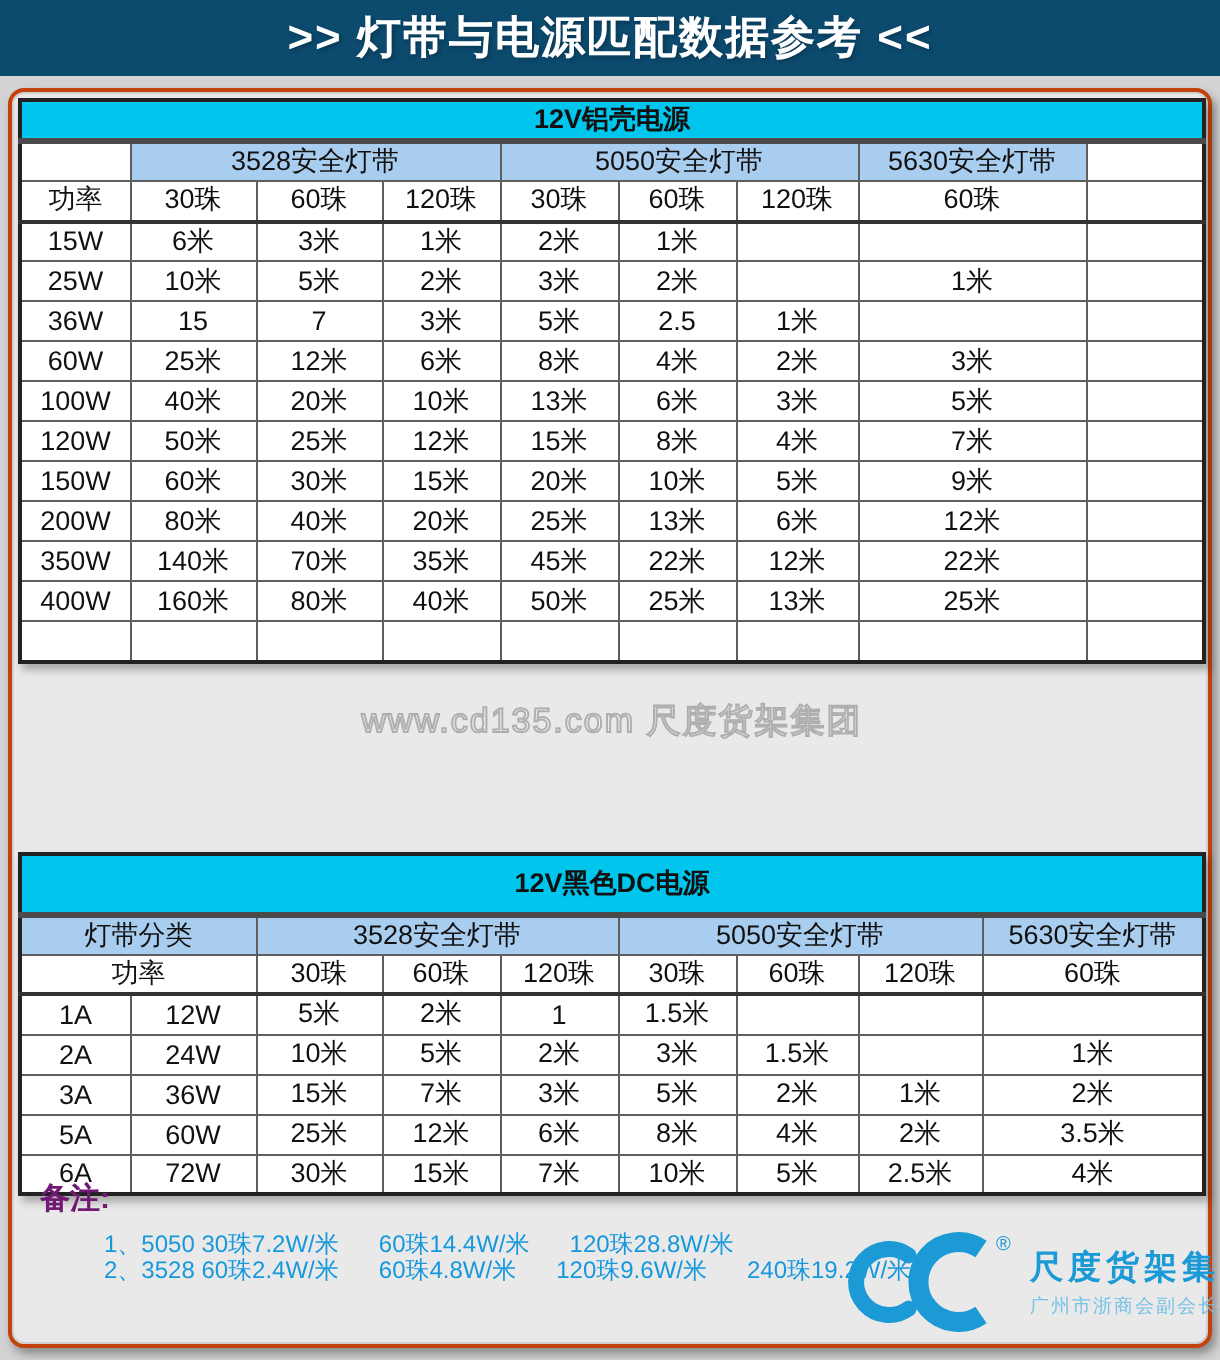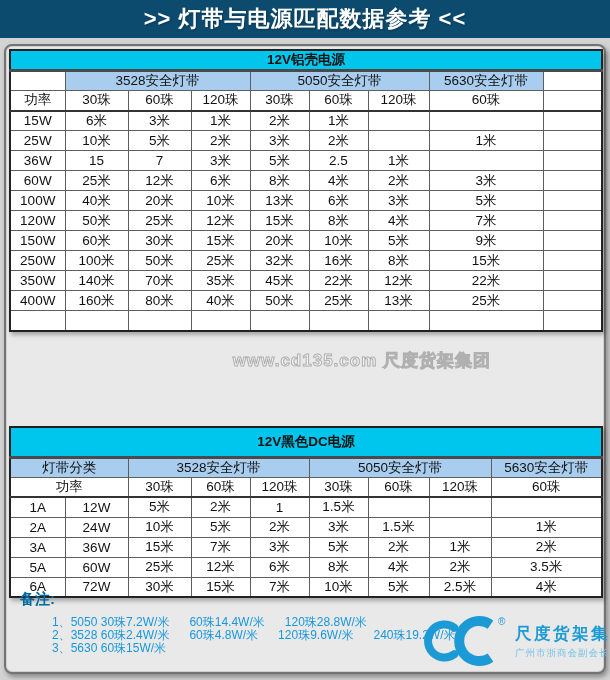--- a/index.html
+++ b/index.html
@@ -14,21 +14,21 @@
     position:absolute; left:0; top:0; width:610px; height:38px;
     background:#0c4a6e;
     color:#ffffff; font-size:22px; font-weight:bold; letter-spacing:1px;
     display:flex; align-items:center; justify-content:center;
     text-shadow:1px 1px 2px rgba(0,0,0,.25);
   }
   
   .card {
     position:absolute; left:4px; top:44px; width:602px; height:630px;
     background:#e9e9e9;
-    border:2px solid #737373;
+    border:2px solid #c2410c;
     border-radius:8px;
     box-shadow:2px 3px 5px rgba(0,0,0,.35), inset 0 0 0 1px #d0d0d0;
   }
   table.grid {
     position:absolute; left:3px;
     width:592px;
     border-collapse:collapse; table-layout:fixed;
     background:#ffffff;
     border:2px solid #222222;
     box-shadow:2px 3px 4px rgba(0,0,0,.28);
@@ -46,29 +46,29 @@
     background:#00c6ee;
     font-size:15px; font-weight:bold; height:27px;
     border-bottom:3px solid #4a4a4a !important;
   }
   #t2 td.cyan { height:30px; }
   td.hblue { background:#a9cdee; height:21px; }
   tr.subhdr td { border-bottom:2px solid #333333; }
   
   .watermark {
     position:absolute; left:115px; top:303px; width:370px;
-    text-align:right; font-size:17px; font-weight:bold; letter-spacing:1px;
+    text-align:center; font-size:17px; font-weight:normal; letter-spacing:1px;
     color:rgba(255,255,255,0.55);
     -webkit-text-stroke:1px rgba(140,140,140,0.65);
     pointer-events:none;
   }
   
   .notes-label {
     position:absolute; left:14px; top:544px;
-    color:#0369a1; font-size:15px; font-weight:bold;
+    color:#701a75; font-size:15px; font-weight:bold;
   }
   .note-line {
     position:absolute; left:34px;
     color:#1798dc; font-size:12px; font-weight:normal; white-space:nowrap;margin-left:12px;
   }
   .note-line span { margin-right:20px; }
   #note1 { top:568px; } #note2 { top:581px; } #note3 { top:594px; }
   .disclaimer {
     position:absolute; left:14px; top:611px;
     color:#4a4a4a; font-size:11px; font-weight:bold;
@@ -200,28 +200,28 @@
           <td>60米</td>
           <td>30米</td>
           <td>15米</td>
           <td>20米</td>
           <td>10米</td>
           <td>5米</td>
           <td>9米</td>
           <td></td>
         </tr>
         <tr>
-          <td>250W</td>
-          <td>100米</td>
-          <td>50米</td>
-          <td>25米</td>
-          <td>32米</td>
-          <td>16米</td>
-          <td>8米</td>
-          <td>15米</td>
+          <td>200W</td>
+          <td>80米</td>
+          <td>40米</td>
+          <td>20米</td>
+          <td>25米</td>
+          <td>13米</td>
+          <td>6米</td>
+          <td>12米</td>
           <td></td>
         </tr>
         <tr>
           <td>350W</td>
           <td>140米</td>
           <td>70米</td>
           <td>35米</td>
           <td>45米</td>
           <td>22米</td>
           <td>12米</td>
@@ -346,23 +346,20 @@
         </tr>
       </tbody>
   </table>
 
   <div class="notes-label">备注:</div>
   <div class="note-line" id="note1">
     <span>1、5050 30珠7.2W/米</span><span>60珠14.4W/米</span><span>120珠28.8W/米</span>
   </div>
   <div class="note-line" id="note2">
     <span>2、3528 60珠2.4W/米</span><span>60珠4.8W/米</span><span>120珠9.6W/米</span><span>240珠19.2W/米</span>
-  </div>
-  <div class="note-line" id="note3">
-    <span>3、5630 60珠15W/米</span>
   </div>
 
   <div class="logo">
     <svg class="logo-mark" viewBox="0 0 88 56" xmlns="http://www.w3.org/2000/svg">
       <path d="M30.3 14.7 A16.5 16.5 0 1 0 30.3 41.3" fill="none" stroke="#1b9ad6" stroke-width="8" stroke-linecap="round"></path>
       <path d="M66.5 11.5 A20 20 0 1 0 66.5 44.5" fill="none" stroke="#1b9ad6" stroke-width="10" stroke-linecap="butt"></path>
       <text x="74" y="12" font-size="10" fill="#1b9ad6">®</text>
     </svg>
     <div class="logo-text">
       <div class="logo-name">尺度货架集团</div>

